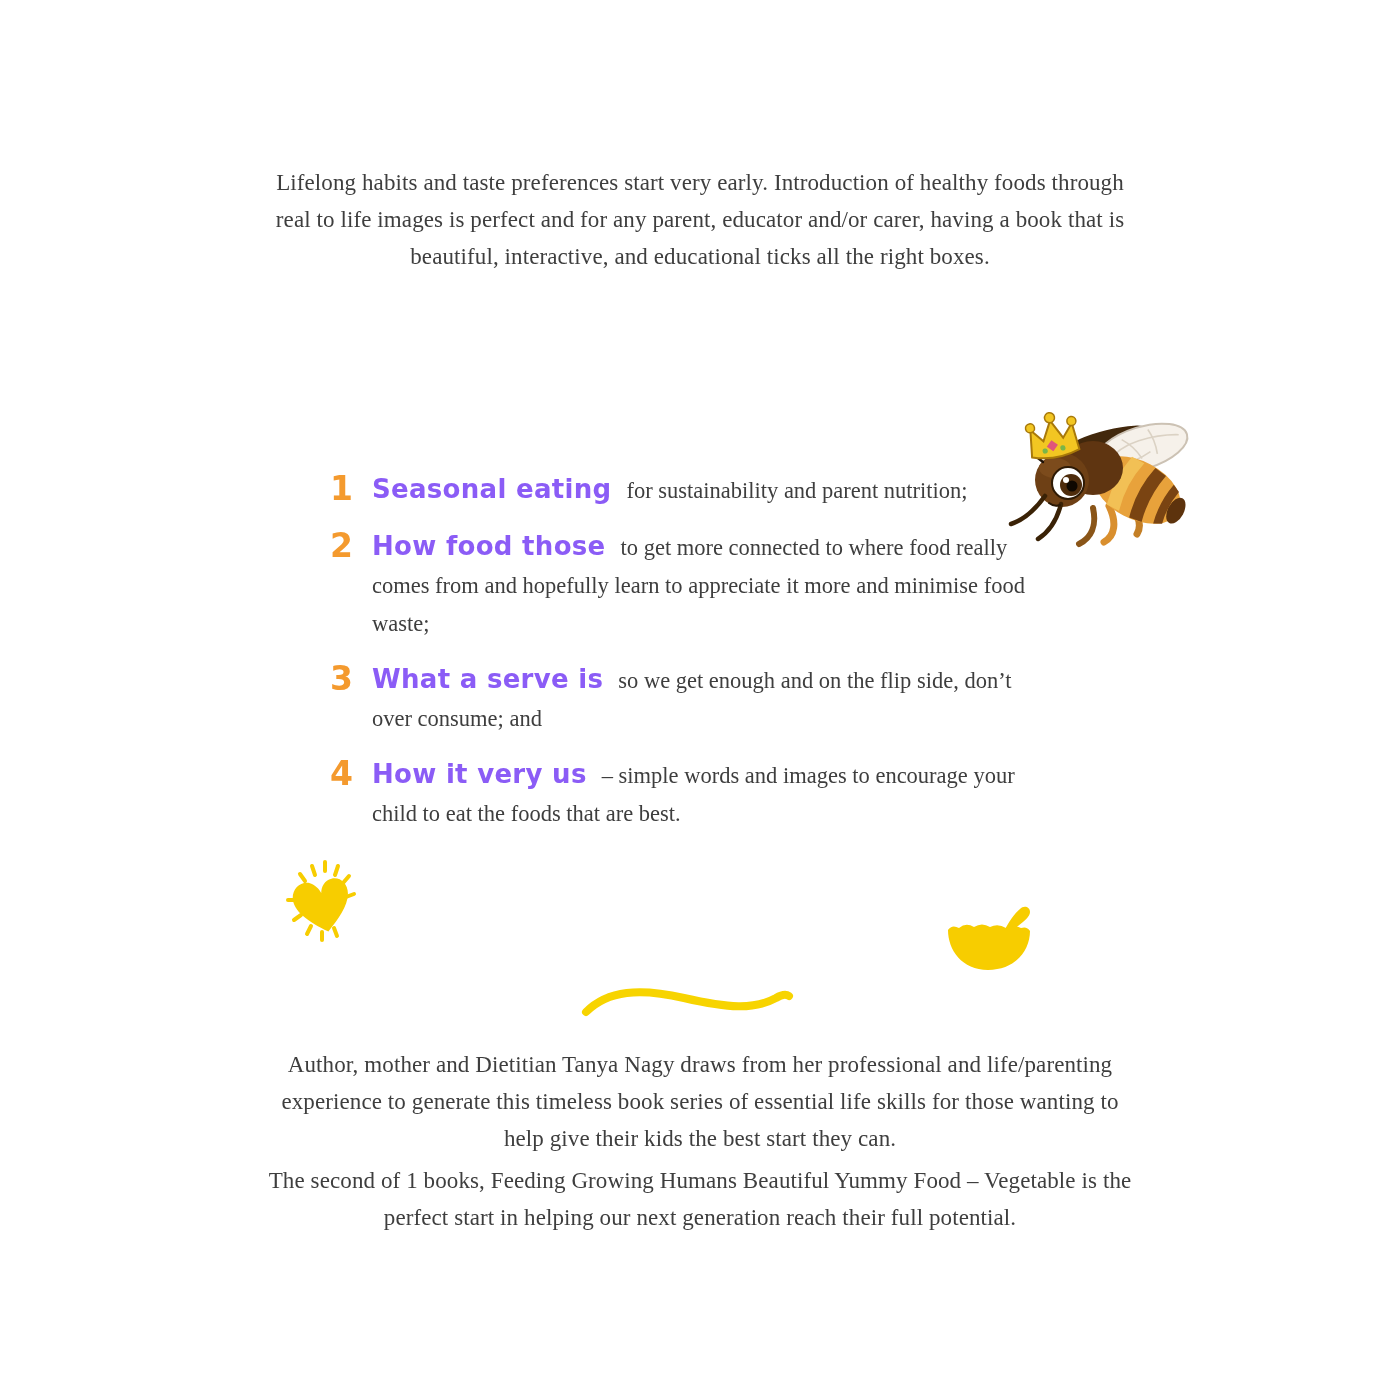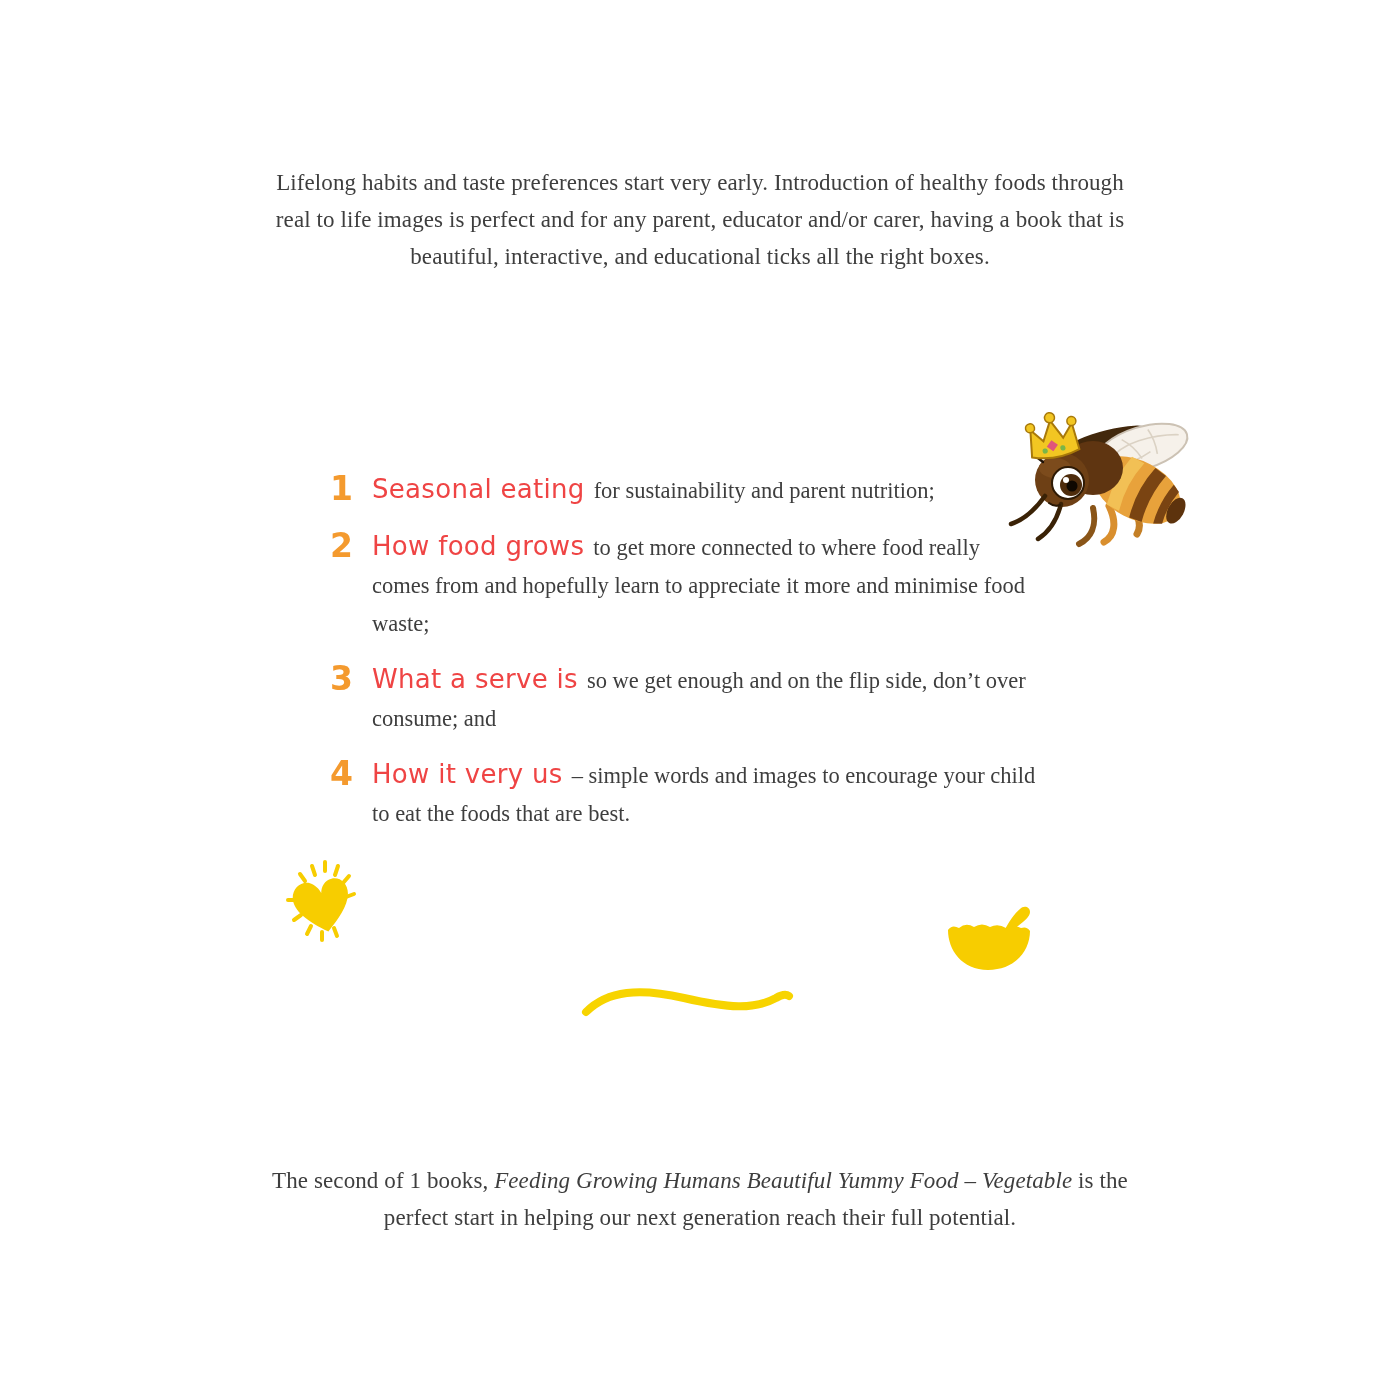--- a/index.html
+++ b/index.html
@@ -29,31 +29,31 @@
     flex:0 0 42px;
     font-family:"DejaVu Sans","Liberation Sans",sans-serif;
     font-weight:bold;
     font-size:33px;
     line-height:38px;
     color:#f49a2e;
   }
   .item-body{margin:0;font-size:22.5px;line-height:38px;width:668px;text-align:left;}
   .item-heading{
     font-family:"DejaVu Sans","Liberation Sans",sans-serif;
-    font-weight:normal;
+    font-weight:bold;
     font-size:26px;
-    color:#ef4444;
+    color:#8b5cf6;
     letter-spacing:0.3px;
-    margin-right:9px;
+    margin-right:15px;
   }
 
   #recipes-para{left:330px;top:864px;width:710px;}
   #author-para{left:262px;top:1046px;width:876px;}
   #closing-para{left:258px;top:1162px;width:884px;}
-  .book-title-italic{font-style:italic;}
+  .book-title-italic{}
 
   .art{position:absolute;}
   #bee-art{left:1005px;top:408px;width:195px;height:145px;}
   #heart-art{left:282px;top:856px;width:82px;height:95px;}
   #bowl-art{left:940px;top:900px;width:96px;height:78px;}
   #wave-art{left:578px;top:980px;width:218px;height:42px;}
 </style>
 </head>
 <body>
 
@@ -62,21 +62,21 @@
   <p class="para" id="intro-para">Lifelong habits and taste preferences start very early.  Introduction of healthy foods through real to life images is perfect and for any parent, educator and/or carer, having a book that is beautiful, interactive, and educational ticks all the right boxes.</p>
 
 
   <div class="list">
     <div class="list-item">
       <span class="num">1</span>
       <p class="item-body"><span class="item-heading">Seasonal eating</span><span>for sustainability and parent nutrition;</span></p>
     </div>
     <div class="list-item">
       <span class="num">2</span>
-      <p class="item-body"><span class="item-heading">How food grows</span><span>to get more connected to where food really comes from and hopefully learn to appreciate it more and minimise food waste;</span></p>
+      <p class="item-body"><span class="item-heading">How food those</span><span>to get more connected to where food really comes from and hopefully learn to appreciate it more and minimise food waste;</span></p>
     </div>
     <div class="list-item">
       <span class="num">3</span>
       <p class="item-body"><span class="item-heading">What a serve is</span><span>so we get enough and on the flip side, don’t over consume; and</span></p>
     </div>
     <div class="list-item">
       <span class="num">4</span>
       <p class="item-body"><span class="item-heading">How it very us</span><span>– simple words and images to encourage your child to eat the foods that are best.</span></p>
     </div>
   </div>
@@ -153,16 +153,17 @@
 
   <svg class="art" id="bowl-art" viewBox="0 0 96 78" aria-hidden="true">
     <path d="M62 36 C 66 26, 74 14, 80 9 C 84 5, 90 7, 90 12 C 90 17, 84 21, 78 26 C 73 30, 69 35, 67 39 Z" fill="#f7cd00"></path>
     <path d="M8 30 Q 12 24, 19 28 Q 26 22, 34 27 Q 42 22, 50 27 Q 58 23, 66 28 Q 74 24, 81 28 Q 87 26, 90 31 C 90 50, 76 70, 48 70 C 22 70, 8 50, 8 30 Z" fill="#f7cd00"></path>
   </svg>
 
   <svg class="art" id="wave-art" viewBox="0 0 218 42" aria-hidden="true">
     <path d="M8 32 C 30 10, 62 8, 106 18 C 150 28, 176 30, 198 18 C 203 15, 208 14, 211 16" fill="none" stroke="#f7d400" stroke-width="8" stroke-linecap="round"></path>
   </svg>
 
+  <p class="para" id="author-para">Author, mother and Dietitian Tanya Nagy draws from her professional and life/parenting experience to generate this timeless book series of essential life skills for those wanting to help give their kids the best start they can.</p>
 
   <p class="para" id="closing-para"><span>The second of 1 books, </span><span class="book-title-italic">Feeding Growing Humans Beautiful Yummy Food – Vegetable</span><span> is the perfect start in helping our next generation reach their full potential.</span></p>
 
 </div>
 
 </body></html>

